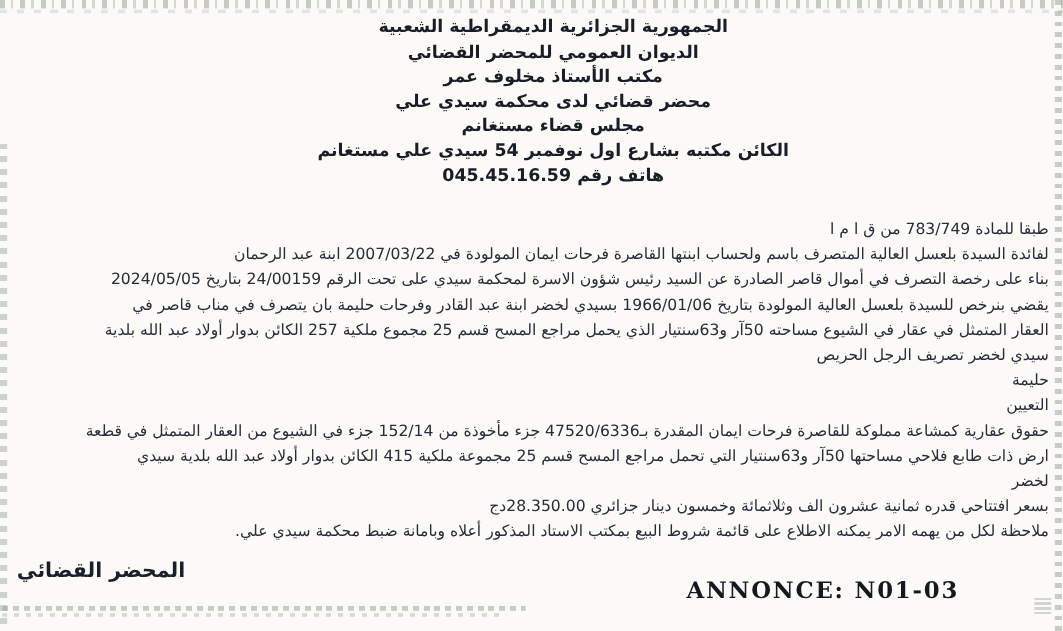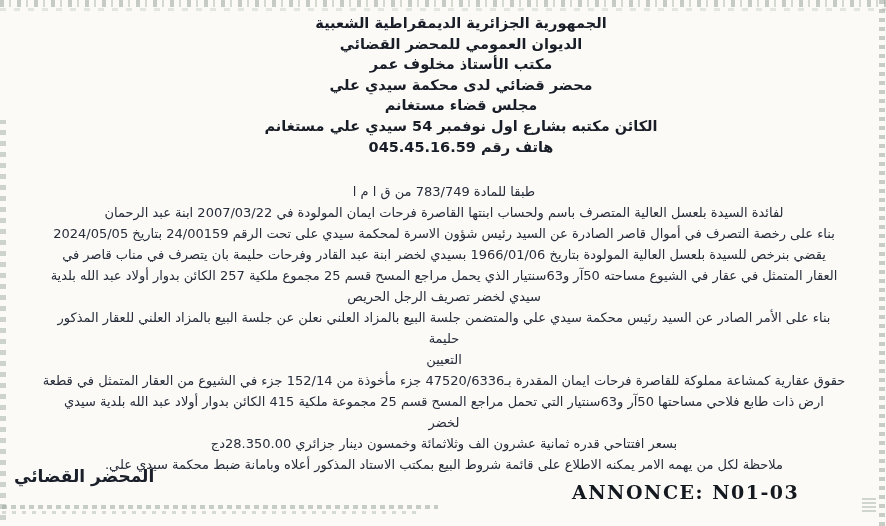--- a/index.html
+++ b/index.html
@@ -56,21 +56,21 @@
     font-size: 14.5px;
     line-height: 20.6px;
     white-space: nowrap;
     letter-spacing: .2px;
   }
   
   .doc-body {
     position: absolute;
     top: 181px; left: 14px; right: 12px;
     direction: rtl;
-    text-align: center;
+    text-align: right;
     color: #262c3a;
   }
   .doc-body .bline {
     font-size: 13px;
     line-height: 21px;
     white-space: nowrap;
   }
   
   .signature {
     position: absolute;
@@ -117,21 +117,20 @@
     <div class="hline">هاتف رقم 045.45.16.59</div>
   </div>
 
   <div class="doc-body">
     <div class="bline">طبقا للمادة 783/749 من ق ا م ا</div>
     <div class="bline">لفائدة السيدة بلعسل العالية المتصرف باسم ولحساب ابنتها القاصرة فرحات ايمان المولودة في 2007/03/22 ابنة عبد الرحمان</div>
     <div class="bline">بناء على رخصة التصرف في أموال قاصر الصادرة عن السيد رئيس شؤون الاسرة لمحكمة سيدي على تحت الرقم 24/00159 بتاريخ 2024/05/05</div>
     <div class="bline">يقضي بنرخص للسيدة بلعسل العالية المولودة بتاريخ 1966/01/06 بسيدي لخضر ابنة عبد القادر وفرحات حليمة بان يتصرف في مناب قاصر في</div>
     <div class="bline">العقار المتمثل في عقار في الشيوع مساحته 50آر و63سنتيار الذي يحمل مراجع المسح قسم 25 مجموع ملكية 257 الكائن بدوار أولاد عبد الله بلدية</div>
     <div class="bline">سيدي لخضر تصريف الرجل الحريص</div>
-    <div class="bline">بناء على الأمر الصادر عن السيد رئيس محكمة سيدي علي والمتضمن جلسة البيع بالمزاد العلني نعلن عن جلسة البيع بالمزاد العلني للعقار المذكور</div>
     <div class="bline">حليمة</div>
     <div class="bline">التعيين</div>
     <div class="bline">حقوق عقارية كمشاعة مملوكة للقاصرة فرحات ايمان المقدرة بـ47520/6336 جزء مأخوذة من 152/14 جزء في الشيوع من العقار المتمثل في قطعة</div>
     <div class="bline">ارض ذات طابع فلاحي مساحتها 50آر و63سنتيار التي تحمل مراجع المسح قسم 25 مجموعة ملكية 415 الكائن بدوار أولاد عبد الله بلدية سيدي</div>
     <div class="bline">لخضر</div>
     <div class="bline">بسعر افتتاحي قدره ثمانية عشرون الف وثلاثمائة وخمسون دينار جزائري 28.350.00دج</div>
     <div class="bline">ملاحظة لكل من يهمه الامر يمكنه الاطلاع على قائمة شروط البيع بمكتب الاستاد المذكور أعلاه وبامانة ضبط محكمة سيدي علي.</div>
   </div>
 
   <div class="signature">المحضر القضائي</div>

